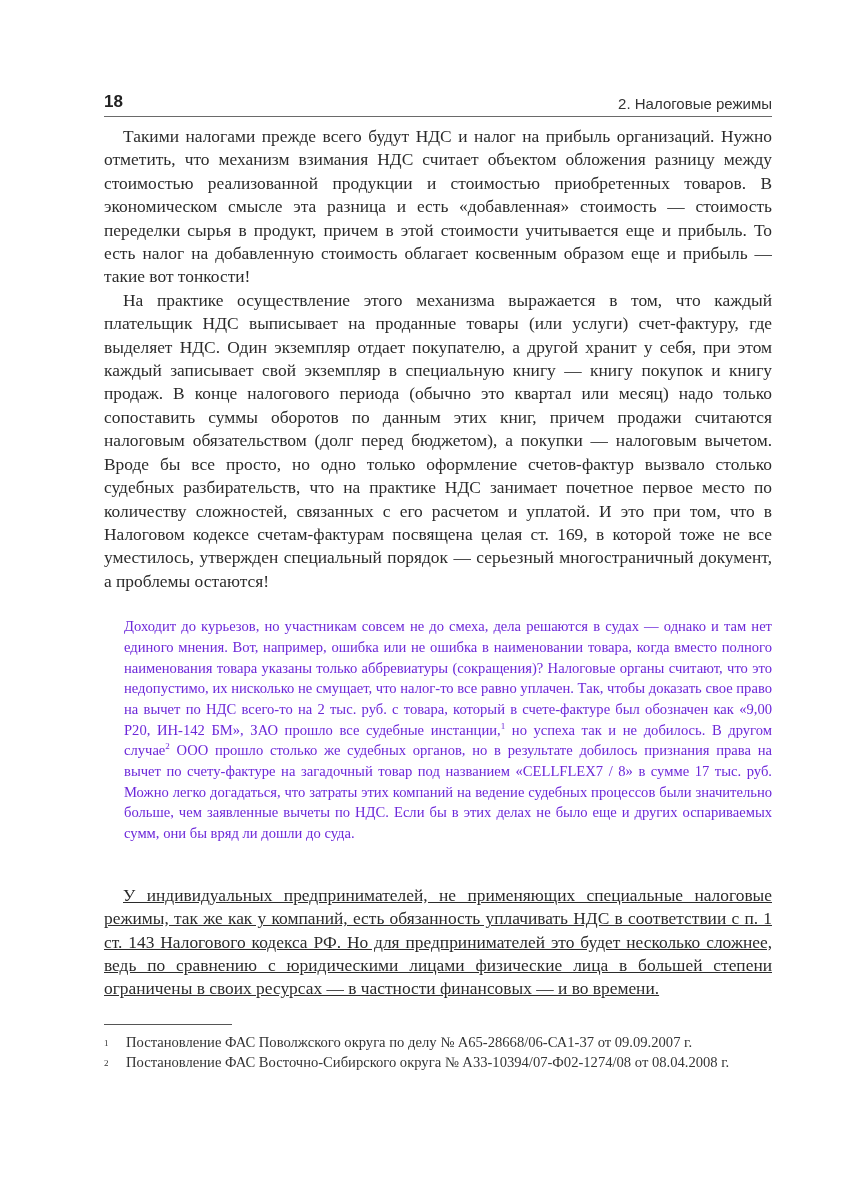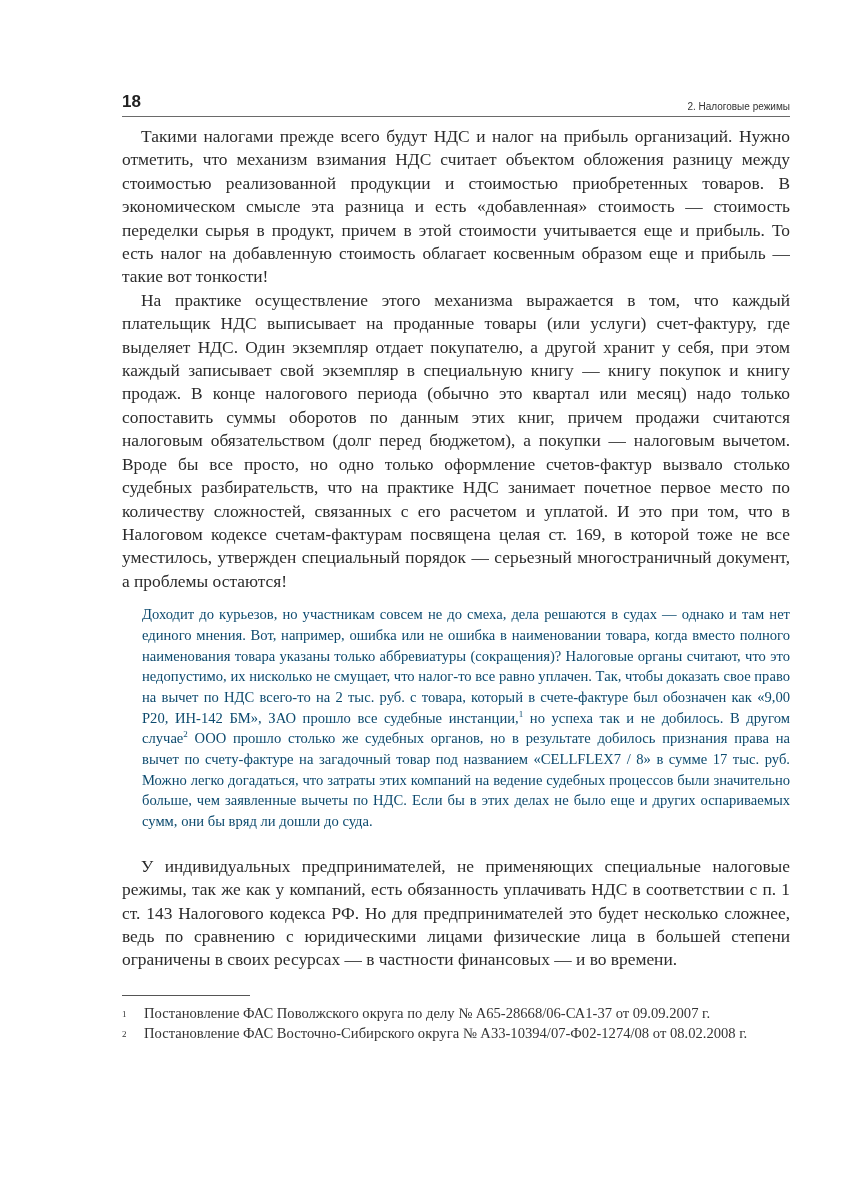--- a/index.html
+++ b/index.html
@@ -1,25 +1,25 @@
 <!DOCTYPE html>
 <html><head>
   <meta charset="utf-8">
   <style>
     html, body { margin: 0; padding: 0; background: #ffffff; }
     body { width: 849px; height: 1200px; position: relative; overflow: hidden; color: #2b2b2b; }
-    .page { position: absolute; left: 122px; top: 88px; width: 668px; }
+    .page { position: absolute; left: 104px; top: 88px; width: 668px; }
     .running-head { display: flex; justify-content: space-between; align-items: flex-end; height: 24px; border-bottom: 1.5px solid #6a6a6a; padding-bottom: 4px; font-family: "Liberation Sans", sans-serif; }
     .page-number { font-weight: bold; font-size: 17px; color: #222; }
-    .chapter-title { font-size: 10px; color: #333; }
+    .chapter-title { font-size: 15px; color: #333; }
     .body-text { font-family: "Liberation Serif", serif; font-size: 17.4px; line-height: 23.4px; text-align: justify; margin-top: 8px; }
     .body-text p { margin: 0; text-indent: 19px; }
-    .sidebar { font-family: "Liberation Serif", serif; font-size: 14.6px; line-height: 20.7px; text-align: justify; margin: 11px 0 0 20px; color: #0c4a6e; }
+    .sidebar { font-family: "Liberation Serif", serif; font-size: 14.6px; line-height: 20.7px; text-align: justify; margin: 23px 0 0 20px; color: #6d28d9; }
     .sidebar p { margin: 0; }
-    .body-text.after { margin-top: 23px; }
+    .body-text.after { margin-top: 40px; text-decoration: underline; }
     sup { font-size: 9px; line-height: 0; vertical-align: super; }
     .footnote-rule { width: 128px; border-top: 1px solid #555; margin-top: 23px; }
     .footnotes { font-family: "Liberation Serif", serif; font-size: 14.6px; line-height: 19.5px; margin-top: 8px; color: #333; }
     .footnote { display: flex; text-align: justify; }
     .fn-mark { width: 22px; flex: none; font-size: 9px; padding-top: 1px; }
     .fn-text { flex: 1; }
   </style>
 </head>
 <body>
 
@@ -43,16 +43,16 @@
   </div>
 
   <div class="footnote-rule"></div>
   <div class="footnotes">
     <div class="footnote">
       <span class="fn-mark">1</span>
       <span class="fn-text">Постановление ФАС Поволжского округа по делу № А65-28668/06-СА1-37 от 09.09.2007 г.</span>
     </div>
     <div class="footnote">
       <span class="fn-mark">2</span>
-      <span class="fn-text">Постановление ФАС Восточно-Сибирского округа № А33-10394/07-Ф02-1274/08 от 08.02.2008 г.</span>
+      <span class="fn-text">Постановление ФАС Восточно-Сибирского округа № А33-10394/07-Ф02-1274/08 от 08.04.2008 г.</span>
     </div>
   </div>
 </div>
 
 </body></html>

